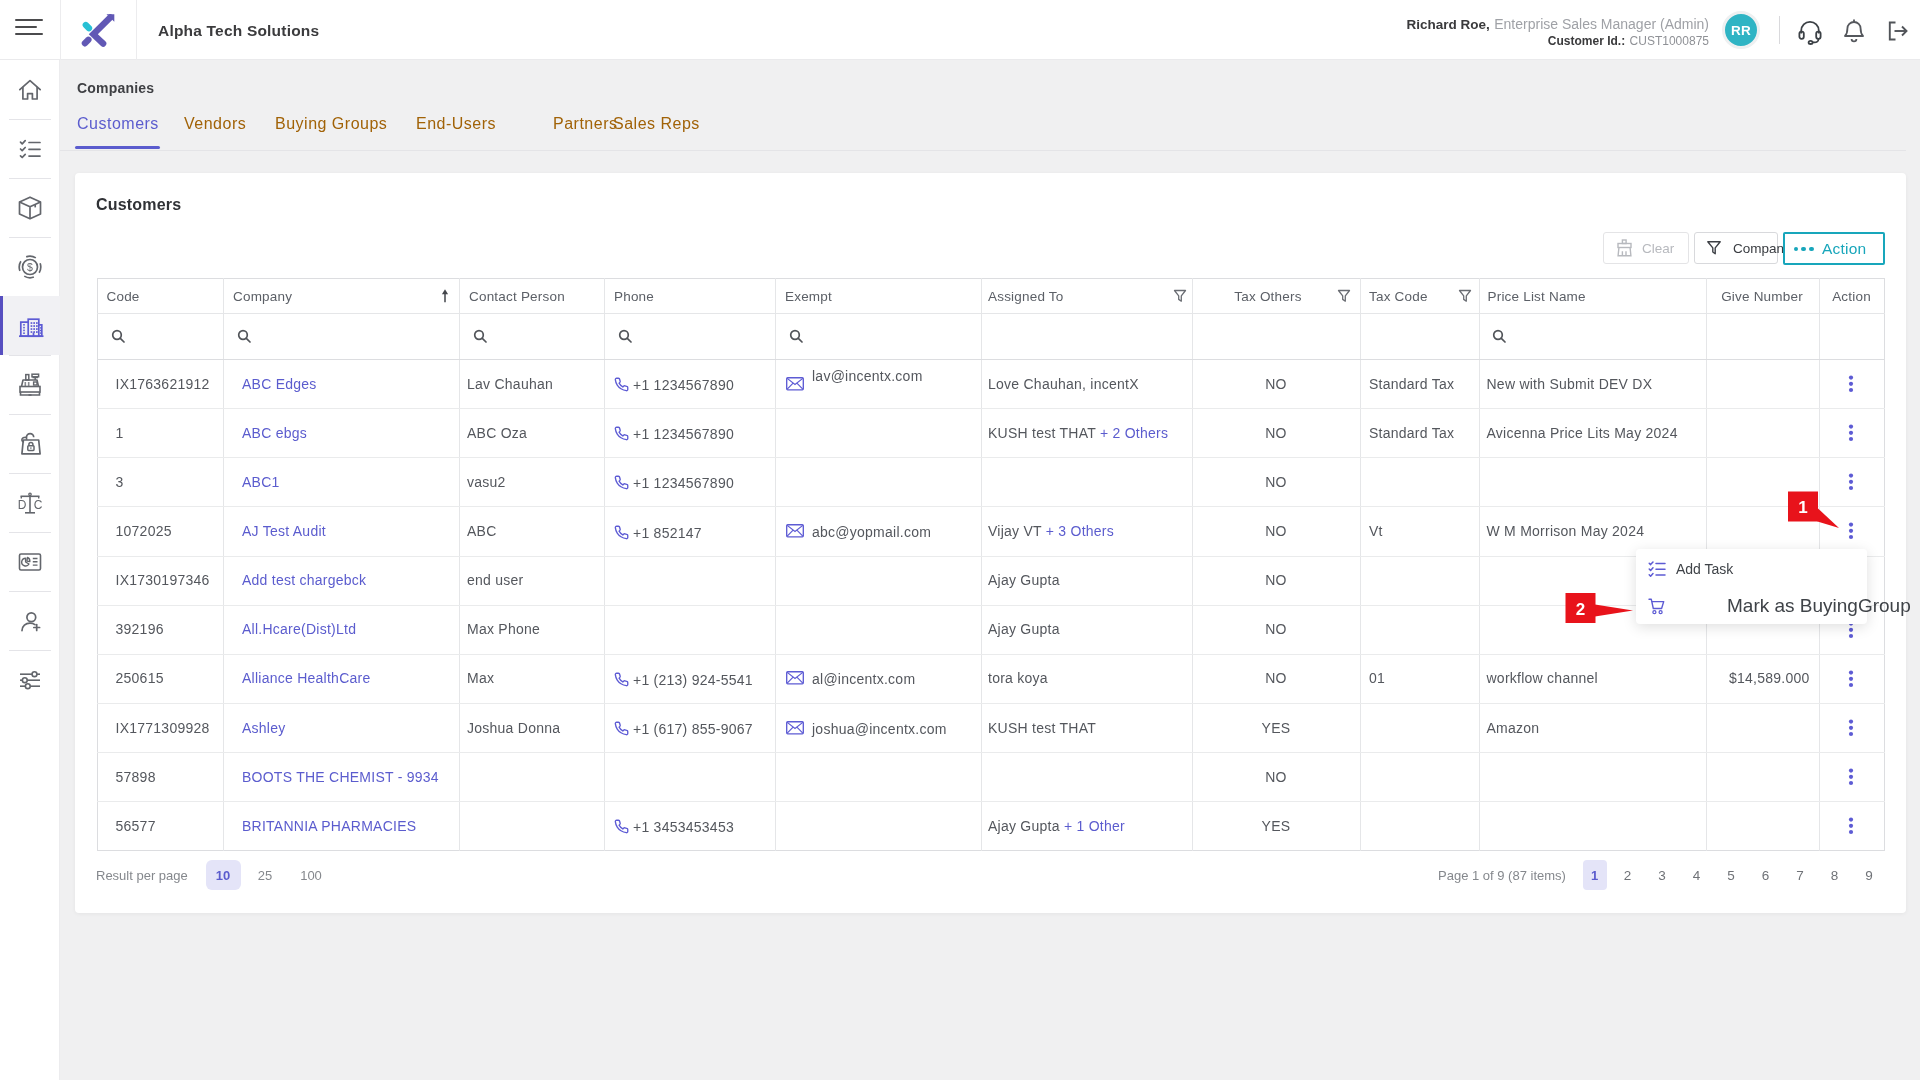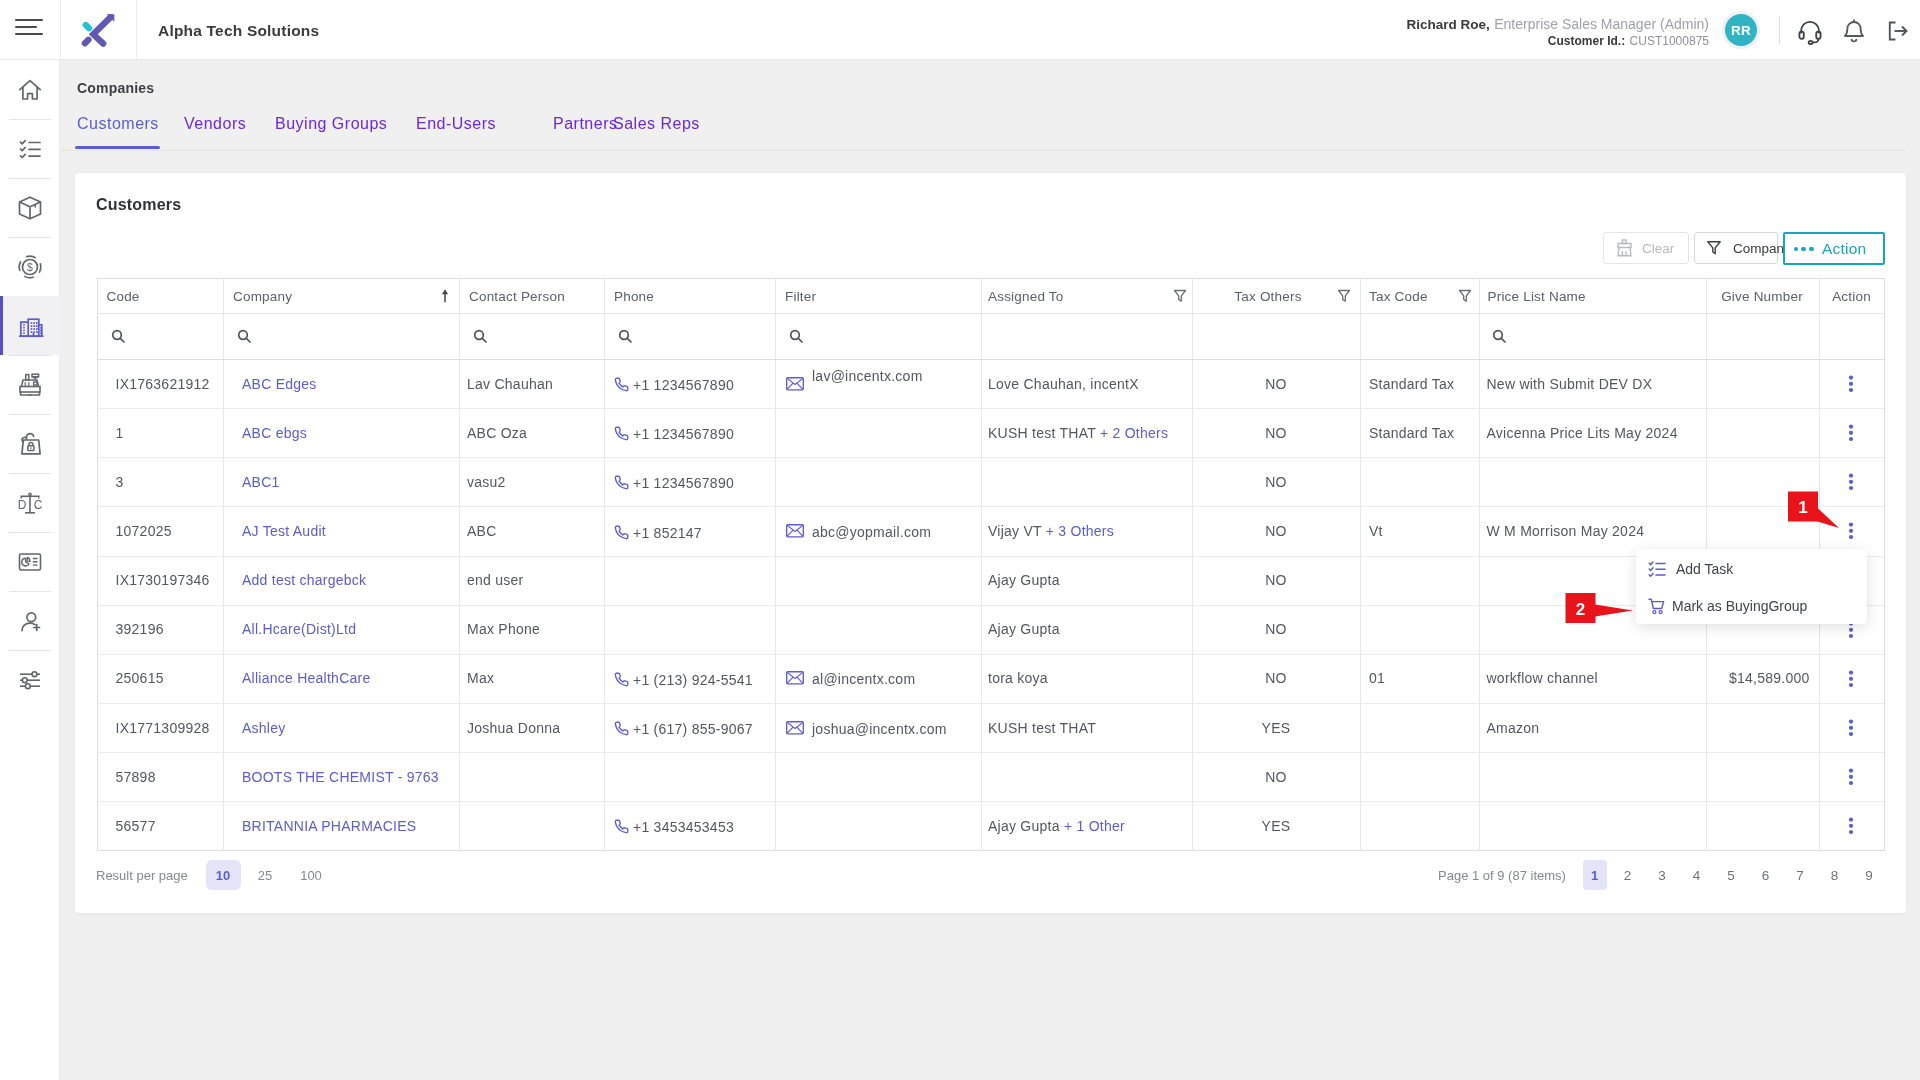--- a/index.html
+++ b/index.html
@@ -1,21 +1,21 @@
 <!DOCTYPE html>
 <html><head><meta charset="utf-8">
 <style>
 * { margin:0; padding:0; box-sizing:border-box; }
 html,body { width:1920px; height:1080px; background:#f0f0f1; font-family:"Liberation Sans", sans-serif; overflow:hidden; }
 .abs { position:absolute; }
 .hl { position:absolute; transform:translateY(-50%); font-size:13.5px; color:#5c6067; letter-spacing:.2px; white-space:nowrap; }
 .dt { position:absolute; transform:translateY(-50%); font-size:14px; color:#54575d; letter-spacing:.25px; white-space:nowrap; }
 .lnk { color:#5b5cce; }
 .pg { position:absolute; transform:translateY(-50%); font-size:13px; color:#85888d; white-space:nowrap; }
-.tab { position:absolute; transform:translateY(-50%); font-size:16px; color:#6d28d9; letter-spacing:.5px; white-space:nowrap; }
+.tab { position:absolute; transform:translateY(-50%); font-size:16px; color:#a16207; letter-spacing:.5px; white-space:nowrap; }
 </style></head>
 <body>
 
 <div class="abs" style="left:0;top:0;width:1920px;height:60px;background:#fff;border-bottom:1px solid #eaeaec"></div>
 <div class="abs" style="left:15px;top:19px;width:27.5px;height:2.2px;background:#4b4b4d;border-radius:1px"></div>
 <div class="abs" style="left:15px;top:25.8px;width:21.5px;height:2.2px;background:#4b4b4d;border-radius:1px"></div>
 <div class="abs" style="left:15px;top:32.6px;width:27.5px;height:2.2px;background:#4b4b4d;border-radius:1px"></div>
 <div class="abs" style="left:60px;top:0;width:77px;height:60px;border-left:1px solid #ececee;border-right:1px solid #ececee"></div>
 <div class="abs" style="left:78px;top:8px"><svg width="44" height="44" viewBox="0 0 44 44" style="">
       <path d="M25.2 35.6 15.3 26.3 32.2 9.4" fill="none" stroke="#6158b5" stroke-width="6.3" stroke-linecap="round" stroke-linejoin="miter"></path>
@@ -211,21 +211,21 @@
 <div style="position:absolute;left:96.5px;top:752.2px;width:1788.0px;height:1px;background:#eaebec"></div>
 <div style="position:absolute;left:96.5px;top:801.3px;width:1788.0px;height:1px;background:#eaebec"></div>
 <div class="hl" style="left:106.5px;top:295.5px;">Code</div>
 <div class="hl" style="left:233px;top:295.5px;">Company</div>
 <div style="position:absolute;left:439.5px;top:288.0px"><svg width="10" height="15" viewBox="0 0 10 15" style="">
       <line x1="5" y1="14.2" x2="5" y2="3" stroke="#43464b" stroke-width="1.5"></line>
       <polygon points="5,1.2 1.9,6.2 8.1,6.2" fill="#43464b"></polygon>
     </svg></div>
 <div class="hl" style="left:469px;top:295.5px;">Contact Person</div>
 <div class="hl" style="left:614px;top:295.5px;">Phone</div>
-<div class="hl" style="left:785px;top:295.5px;">Filter</div>
+<div class="hl" style="left:785px;top:295.5px;">Exempt</div>
 <div class="hl" style="left:988px;top:295.5px;">Assigned To</div>
 <div style="position:absolute;left:1172.5px;top:288.5px"><svg width="14" height="14" viewBox="0 0 14 14" style="">
       <path d="M1.5 1.5h11L8.3 6.8v5.4L5.7 10.4V6.8Z" fill="none" stroke="#6a6d73" stroke-width="1.3" stroke-linejoin="round"></path>
     </svg></div>
 <div class="hl" style="left:1268.0px;top:295.5px;transform:translate(-50%,-50%)">Tax Others</div>
 <div style="position:absolute;left:1337px;top:288.5px"><svg width="14" height="14" viewBox="0 0 14 14" style="">
       <path d="M1.5 1.5h11L8.3 6.8v5.4L5.7 10.4V6.8Z" fill="none" stroke="#6a6d73" stroke-width="1.3" stroke-linejoin="round"></path>
     </svg></div>
 <div class="hl" style="left:1369px;top:295.5px;">Tax Code</div>
 <div style="position:absolute;left:1458px;top:288.5px"><svg width="14" height="14" viewBox="0 0 14 14" style="">
@@ -380,21 +380,21 @@
 <div class="dt" style="left:812px;top:728.625px">joshua@incentx.com</div>
 <div class="dt" style="left:988px;top:727.625px">KUSH test THAT</div>
 <div class="dt" style="left:1276.0px;top:727.625px;transform:translate(-50%,-50%)">YES</div>
 <div class="dt" style="left:1486.5px;top:727.625px">Amazon</div>
 <div style="position:absolute;left:1847.5px;top:718.825px"><svg width="6" height="18" viewBox="0 0 6 18" style="">
       <circle cx="3" cy="2.6" r="2.1" fill="#5d5bd4"></circle>
       <circle cx="3" cy="8.8" r="2.1" fill="#5d5bd4"></circle>
       <circle cx="3" cy="15" r="2.1" fill="#5d5bd4"></circle>
     </svg></div>
 <div class="dt" style="left:115.5px;top:776.7750000000001px">57898</div>
-<div class="dt lnk" style="left:242px;top:776.7750000000001px">BOOTS THE CHEMIST - 9763</div>
+<div class="dt lnk" style="left:242px;top:776.7750000000001px">BOOTS THE CHEMIST - 9934</div>
 <div class="dt" style="left:1276.0px;top:776.7750000000001px;transform:translate(-50%,-50%)">NO</div>
 <div style="position:absolute;left:1847.5px;top:767.9750000000001px"><svg width="6" height="18" viewBox="0 0 6 18" style="">
       <circle cx="3" cy="2.6" r="2.1" fill="#5d5bd4"></circle>
       <circle cx="3" cy="8.8" r="2.1" fill="#5d5bd4"></circle>
       <circle cx="3" cy="15" r="2.1" fill="#5d5bd4"></circle>
     </svg></div>
 <div class="dt" style="left:115.5px;top:825.925px">56577</div>
 <div class="dt lnk" style="left:242px;top:825.925px">BRITANNIA PHARMACIES</div>
 <div style="position:absolute;left:614px;top:819.425px"><svg width="15" height="15" viewBox="0 0 15 15" style="">
       <path d="M13.75 10.58v1.87a1.25 1.25 0 0 1-1.36 1.25 12.37 12.37 0 0 1-5.39-1.92 12.19 12.19 0 0 1-3.75-3.75A12.37 12.37 0 0 1 1.33 2.6 1.25 1.25 0 0 1 2.57 1.25h1.88a1.25 1.25 0 0 1 1.25 1.07 8 8 0 0 0 .44 1.76 1.25 1.25 0 0 1-.28 1.32l-.8.79a10 10 0 0 0 3.75 3.75l.8-.79a1.25 1.25 0 0 1 1.31-.28 8 8 0 0 0 1.76.44 1.25 1.25 0 0 1 1.07 1.27z" fill="none" stroke="#5d5bd4" stroke-width="1.35" stroke-linejoin="round"></path>
@@ -433,21 +433,21 @@
       <line x1="8" y1="9.2" x2="17" y2="9.2" stroke="#5d5bd4" stroke-width="1.5" stroke-linecap="round"></line>
       <path d="M1.2 14.8 2.6 16.2 5.0 13.600000000000001" fill="none" stroke="#5d5bd4" stroke-width="1.5" stroke-linejoin="round" stroke-linecap="round"></path>
       <line x1="8" y1="15.0" x2="17" y2="15.0" stroke="#5d5bd4" stroke-width="1.5" stroke-linecap="round"></line>
     </svg></div>
 <div class="abs" style="left:1676px;top:568.5px;transform:translateY(-50%);font-size:14px;color:#3f4348">Add Task</div>
 <div class="abs" style="left:1648px;top:597.5px"><svg width="18" height="17" viewBox="0 0 18 17" style="">
       <path d="M1 1.3h2.3l2 9.2h8.3l2.1-6.9H4.3" fill="none" stroke="#5d5bd4" stroke-width="1.4" stroke-linejoin="round" stroke-linecap="round"></path>
       <circle cx="6.4" cy="14.2" r="1.5" fill="none" stroke="#5d5bd4" stroke-width="1.3"></circle>
       <circle cx="12.6" cy="14.2" r="1.5" fill="none" stroke="#5d5bd4" stroke-width="1.3"></circle>
     </svg></div>
-<div class="abs" style="left:1672px;top:606px;transform:translateY(-50%);font-size:14px;color:#3f4348">Mark as BuyingGroup</div>
+<div class="abs" style="left:1727px;top:606px;transform:translateY(-50%);font-size:19px;color:#3f4348">Mark as BuyingGroup</div>
 
 <svg class="abs" style="left:0;top:0" width="1920" height="1080" viewBox="0 0 1920 1080">
 <polygon points="1817.5,508 1839,528 1817.5,521.5" fill="#e8131b"></polygon>
 <rect x="1788" y="491.5" width="30" height="30" fill="#e8131b"></rect>
 <text x="1803" y="513" font-family="Liberation Sans, sans-serif" font-size="17" font-weight="bold" fill="#fff" text-anchor="middle">1</text>
 <polygon points="1595,604.5 1633,610.5 1595,616.5" fill="#e8131b"></polygon>
 <rect x="1565.5" y="593" width="30" height="30" fill="#e8131b"></rect>
 <text x="1580.5" y="614.5" font-family="Liberation Sans, sans-serif" font-size="17" font-weight="bold" fill="#fff" text-anchor="middle">2</text>
 </svg>
 

